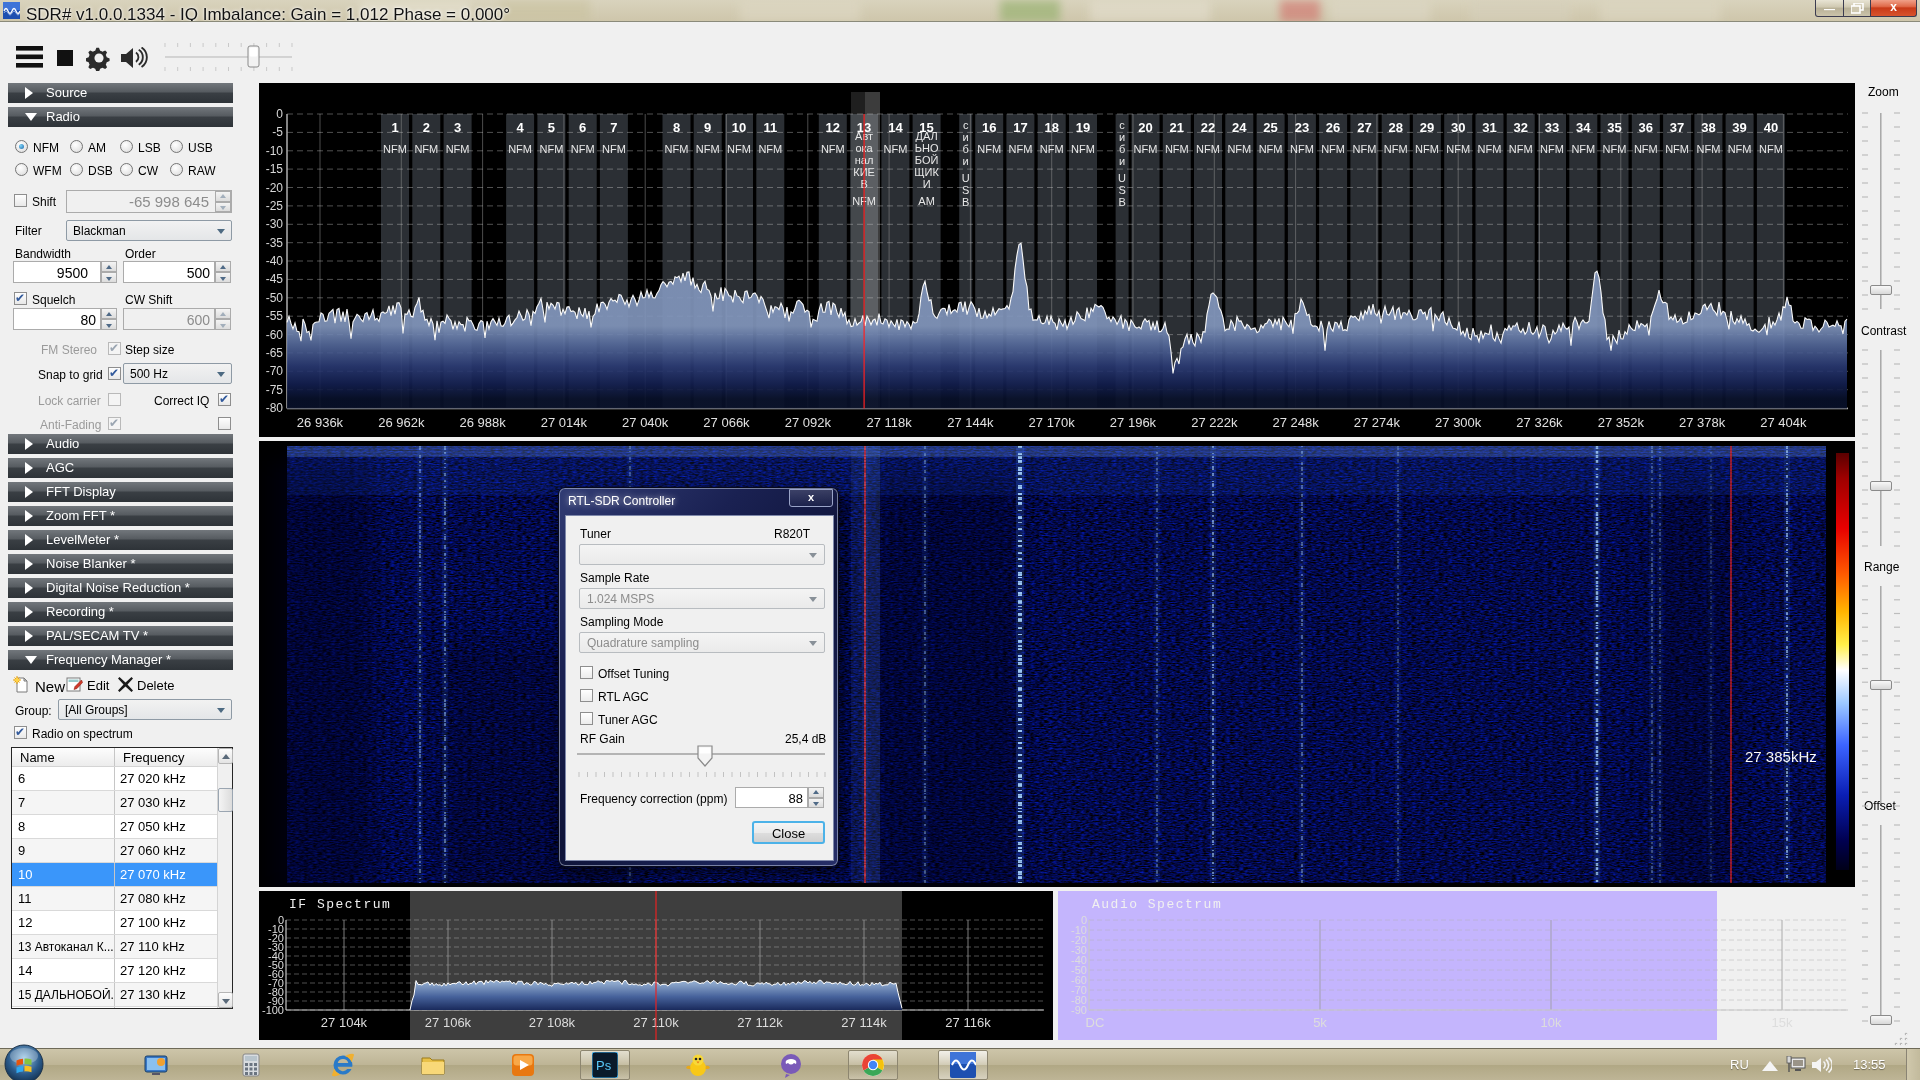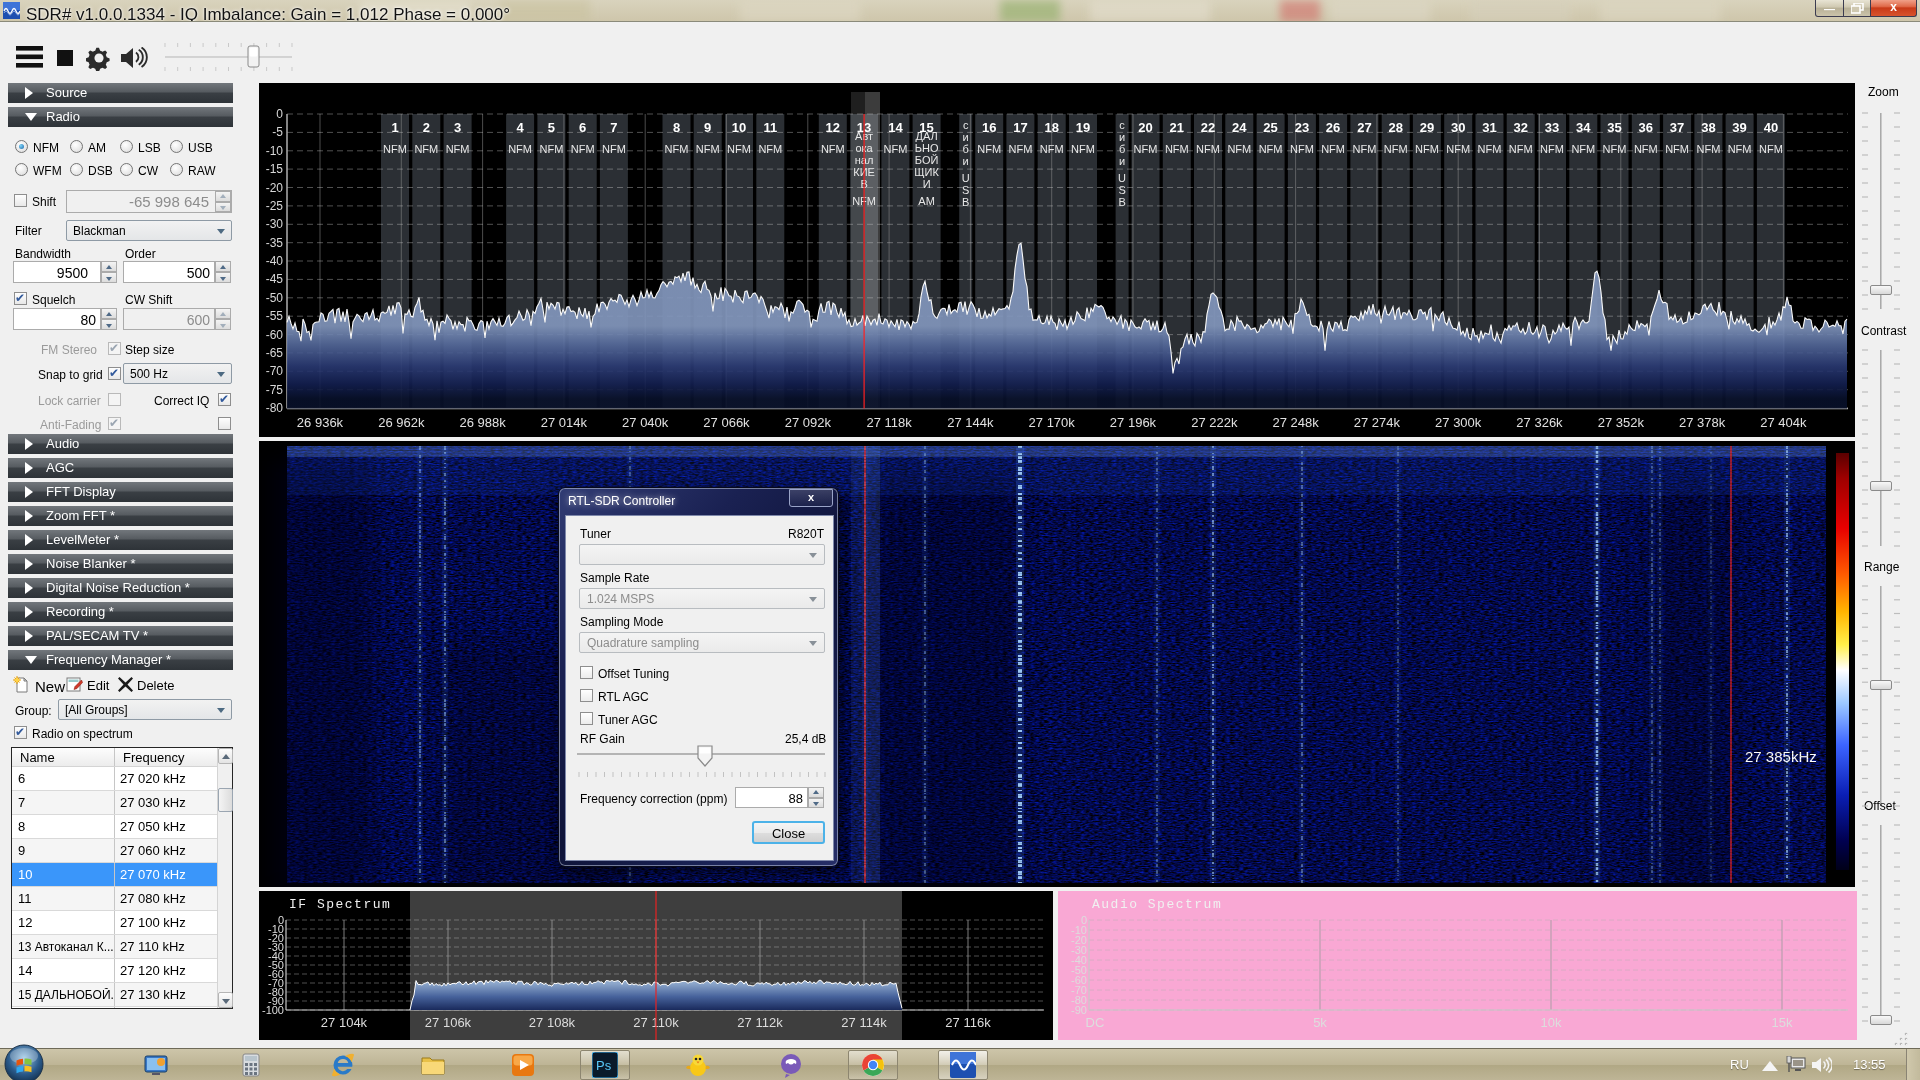--- a/index.html
+++ b/index.html
@@ -63,21 +63,21 @@
   border:1px solid #262626; background:#fff; }
 .trow { position:absolute; left:0; width:207px; height:24px; font-size:13px; color:#000; }
 .trow .c1 { position:absolute; left:6px; top:4px; max-width:95px; overflow:hidden; white-space:nowrap; }
 .trow .c2 { position:absolute; left:108px; top:4px; }
 .tdiv { position:absolute; top:0; bottom:0; width:1px; background:#c6c6c6; }
 
 
 #spectrum { position:absolute; left:259px; top:83px; width:1596px; height:354px; background:#000; }
 #waterfall { position:absolute; left:259px; top:441px; width:1596px; height:446px; background:#000; }
 #ifpanel { position:absolute; left:259px; top:891px; width:794px; height:149px; background:#000; }
-#audiopanel { position:absolute; left:1058px; top:891px; width:799px; height:149px; background:#f9a8d4; }
+#audiopanel { position:absolute; left:1058px; top:891px; width:659px; height:149px; background:#c4b5fd; }
 
 
 .vslider { position:absolute; width:60px; }
 .vslider .track { position:absolute; left:50%; width:2px; margin-left:-1px;
   background:linear-gradient(90deg,#9a9a9a,#d8d8d8); }
 .vslider .handle { position:absolute; left:50%; margin-left:-11px; width:22px; height:10px;
   border:1px solid #8a8a8a; border-radius:2px; background:linear-gradient(#f8f8f8,#d8d8d8); }
 .slbl { position:absolute; font-size:12px; color:#000; }
 
 
@@ -961,21 +961,21 @@
         <line x1="11" y1="921.0" x2="17" y2="921.0"></line>
         <line x1="43" y1="921.0" x2="49" y2="921.0"></line>
       </g>
   </svg>
 </div>
 <div id="dialog">
   <div id="dlgtitle">RTL-SDR Controller</div>
   <div id="dlgx"><span style="position:relative;top:1px;">x</span></div>
   <div id="dlgbody">
     <div class="dl" style="left:14px;top:11px;">Tuner</div>
-    <div class="dl" style="left:222px;top:11px;">R820T</div>
+    <div class="dl" style="left:208px;top:11px;">R820T</div>
     <div class="dcombo" style="top:28px;">
         <span class="carr"></span>
       </div>
     <div class="dl" style="left:14px;top:55px;">Sample Rate</div>
     <div class="dcombo" style="top:72px;">
         <span style="position:absolute;left:7px;top:3px;">1.024 MSPS</span>
         <span class="carr"></span>
       </div>
     <div class="dl" style="left:14px;top:99px;">Sampling Mode</div>
     <div class="dcombo" style="top:116px;">

